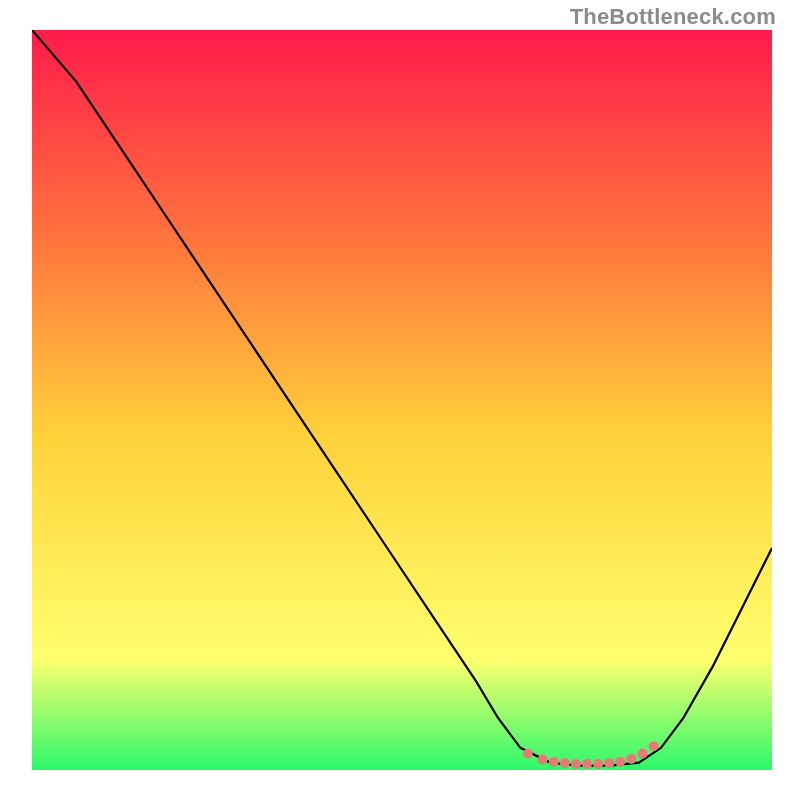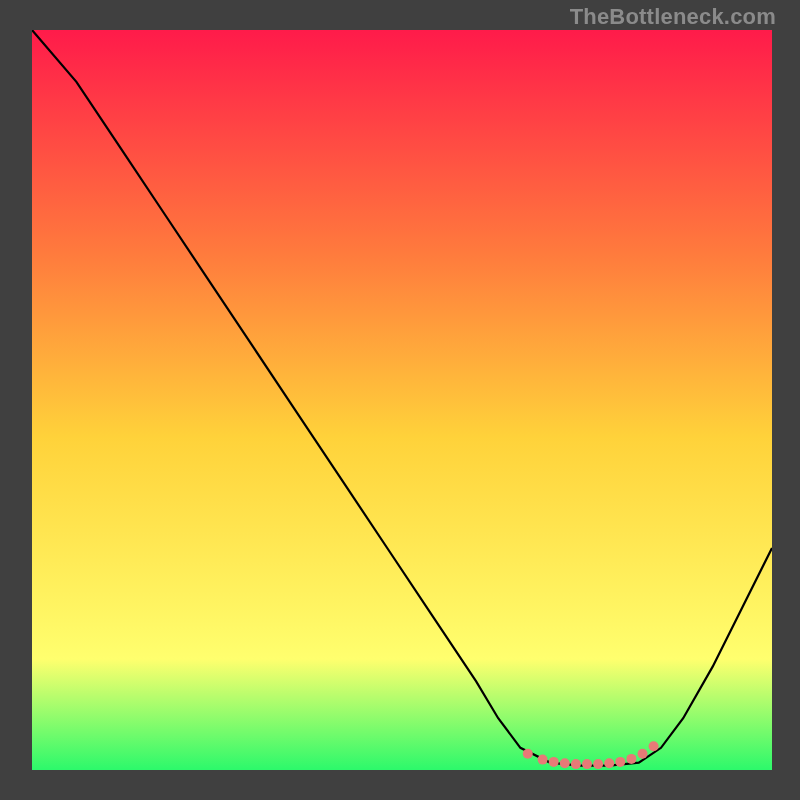--- a/index.html
+++ b/index.html
@@ -9,21 +9,21 @@
     height: 800px;
     background: #000;
     overflow: hidden;
   }
   .frame {
     position: absolute;
     left: 0;
     top: 0;
     width: 800px;
     height: 800px;
-    background: #404040;
+    background: #ffffff;
   }
   .plot-area {
     position: absolute;
     left: 32px;
     top: 30px;
     width: 740px;
     height: 740px;
     overflow: hidden;
   }
   .watermark {

